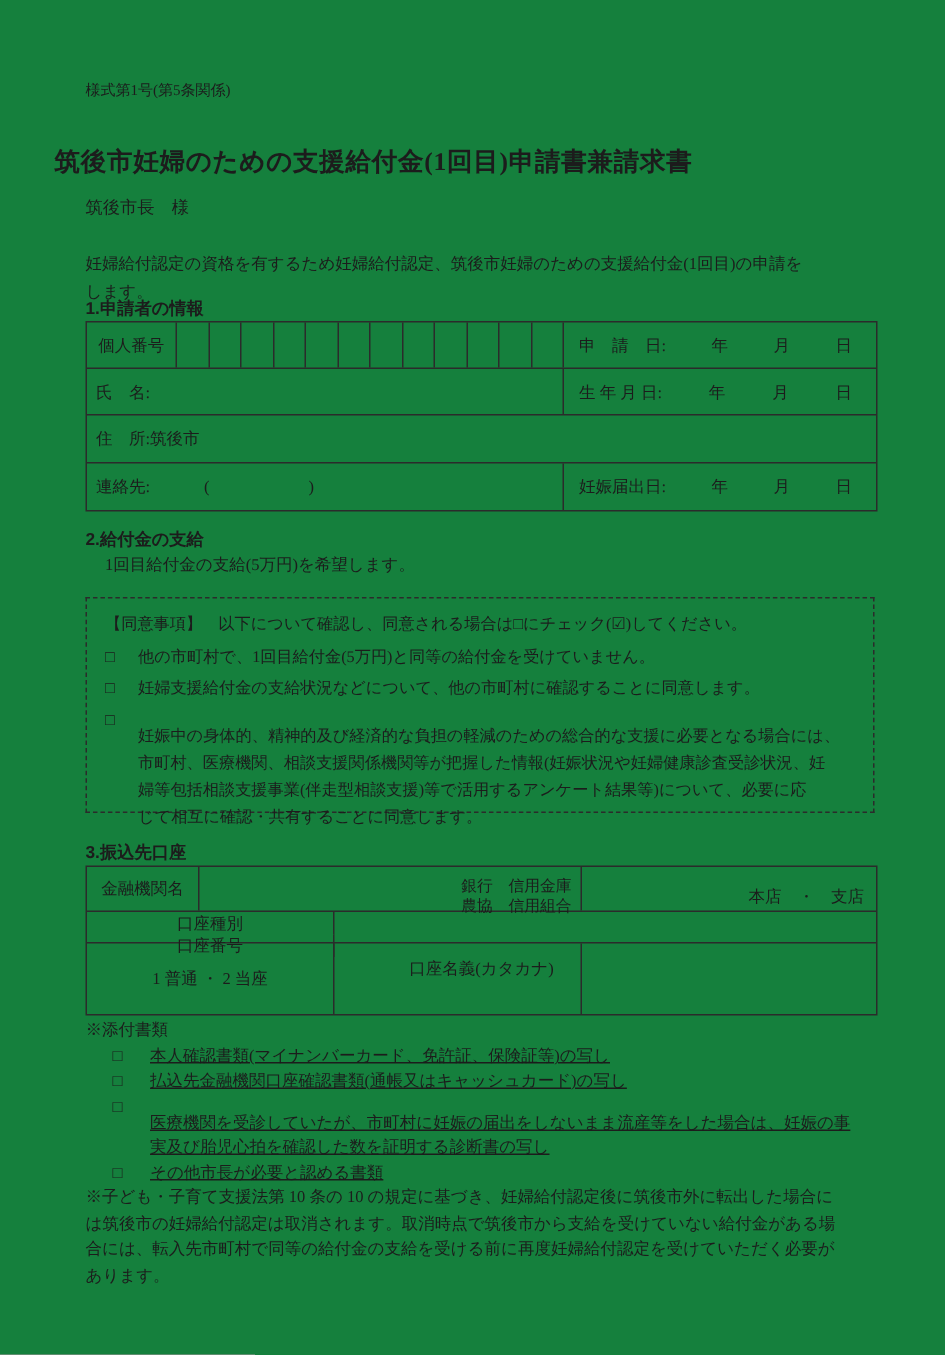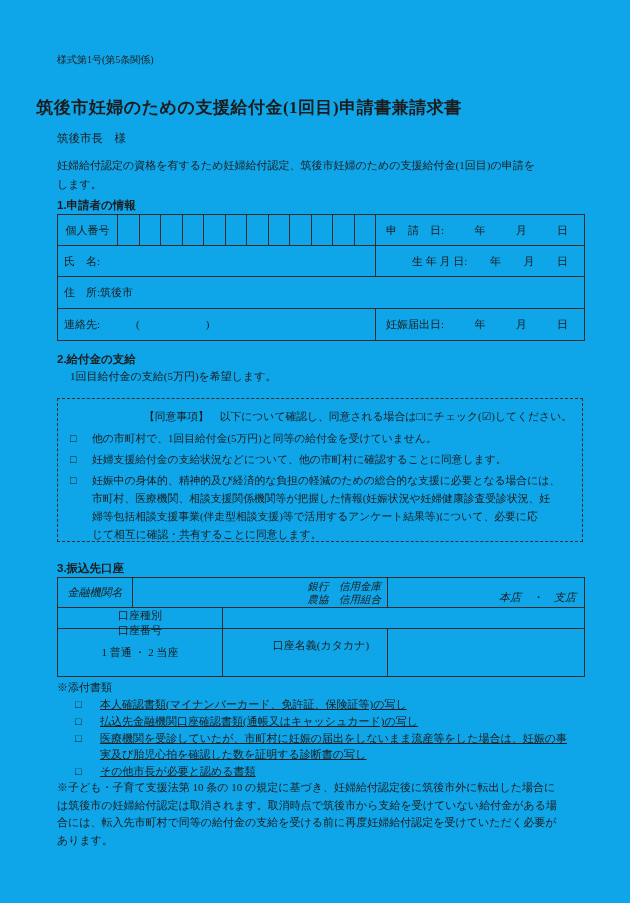--- a/index.html
+++ b/index.html
@@ -1,70 +1,70 @@
 <!DOCTYPE html>
 <html><head>
 <meta charset="utf-8">
 <style>
   html,body { margin:0; padding:0; background:#9a9a9a; }
   .page {
     position:relative; width:630px; height:903px; margin:0 auto;
-    background:#0ea5e9; color:#1c1c1c; overflow:hidden;
+    background:#15803d; color:#1c1c1c; overflow:hidden;
     font-family:"Liberation Serif","DejaVu Serif",serif;
     font-size:11px;
   }
   .abs { position:absolute; }
-  .pre { white-space:pre-line; }
+  .pre { white-space:pre-line;margin-top:11px; }
 
   .form-number { left:57px; top:53px; font-size:10px; }
   .doc-title  { left:0; top:96px; width:498px; text-align:center; font-size:17px; font-weight:bold; letter-spacing:0.5px; }
   .addressee  { left:57px; top:131px; font-size:11.5px; }
   .intro      { left:57px; top:156px; width:540px; line-height:18.5px; }
 
   .sec-head { font-weight:bold; font-size:11.5px; font-family:"Liberation Sans","DejaVu Sans",sans-serif; }
   .sec1-head { left:57px; top:198px; }
   .sec2-head { left:57px; top:352px; }
   .sec2-body { left:70px; top:369px; }
   .sec3-head { left:57px; top:561px; }
 
   
   .t1 { left:57px; top:214px; width:526px; border:1px solid #2b2b2b; }
   .t1 .row { display:flex; border-bottom:1px solid #2b2b2b; }
   .t1 .row:last-child { border-bottom:none; }
   .cell { box-sizing:border-box; display:flex; align-items:center; padding:0 6px; }
   .br { border-right:1px solid #2b2b2b; }
-  .r30 { height:30px;gap:26px; } .r31 { height:31px; }
+  .r30 { height:30px; } .r31 { height:31px; }
   .pn-label { width:60px; justify-content:center; padding:0 2px; }
   .pn-boxes { display:flex; width:258px; box-sizing:border-box; border-right:1px solid #2b2b2b; }
   .pn-box { flex:1; border-right:1px solid #2b2b2b; height:100%; box-sizing:border-box; }
   .pn-box:last-child { border-right:none; }
   .pn-row { height:30px; display:flex; }
   .w318 { width:318px; }
   .date-cell { flex:1; display:flex; align-items:center; justify-content:space-between; padding:0 16px 0 10px; }
   .paren { margin-left:36px; }
 
   
   .consent {
     left:57px; top:398px; width:526px; height:144px; box-sizing:border-box;
     border:1.5px dashed #2b2b2b; padding:8px 10px 0 12px; font-size:10.8px;
   }
-  .consent-head { line-height:19px;text-align:right; }
+  .consent-head { line-height:19px; }
   .c-item { display:flex; margin-top:3px; line-height:18px; }
   .c-item .cb { flex:0 0 22px; }
   .c-item .txt { flex:1; }
 
   
   .t2 { left:57px; top:577px; width:526px; border:1px solid #2b2b2b; }
   .t2 .row { display:flex; border-bottom:1px solid #2b2b2b; }
   .t2 .row:last-child { border-bottom:none; }
   .fi-label { width:75px; justify-content:center; padding:0 2px; }
   .fi-input { width:255px; justify-content:flex-end; padding:0 6px; }
   .bank-types { font-size:10.5px; line-height:13px; text-align:right; }
   .branch { flex:1; align-items:flex-end; justify-content:flex-end; padding:0 8px 2px 6px; }
-  .r29 { height:29px;font-style:italic; } .r20 { height:20px;flex-direction:column; } .r47 { height:47px; }
+  .r29 { height:29px; } .r20 { height:20px;flex-direction:column; } .r47 { height:47px; }
   .w165 { width:165px; }
   .center { justify-content:center; text-align:center; }
 
   
   .attach { left:57px; top:679px; width:545px; }
   .attach-head { line-height:16px; }
   .a-items { margin-left:18px; }
   .a-item { display:flex; line-height:16px; margin-top:1px; }
   .a-item .cb { flex:0 0 25px; }
   .a-item .txt { flex:1;text-decoration:underline; }

